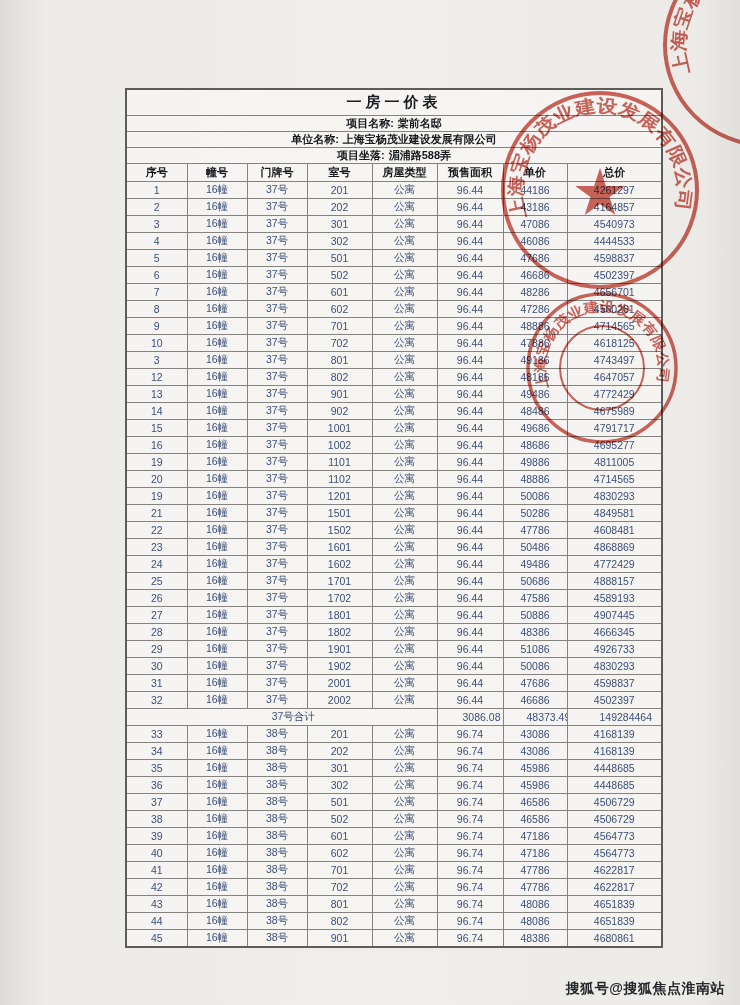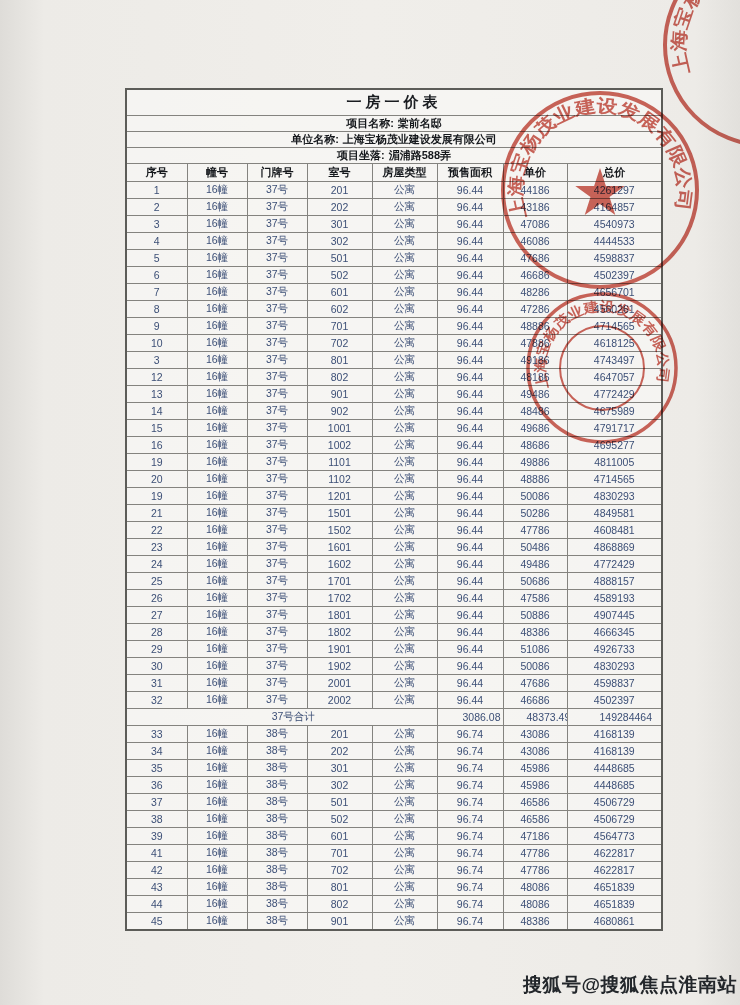--- a/index.html
+++ b/index.html
@@ -21,22 +21,22 @@
     border:1px solid #84837f;padding:0;text-align:center;
     overflow:hidden;white-space:nowrap;
   }
   .title-cell{height:25px;font-size:15px;font-weight:bold;letter-spacing:4px;color:#191c20;}
   .info-cell{height:15px;text-align:left;font-size:11px;font-weight:bold;color:#15181c;padding-left:3px;}
   .info-cell .val{margin-left:4px;}
   tr.header-row th{height:17px;font-size:11px;font-weight:bold;color:#15181c;}
   tbody td{height:16px;font-size:10.5px;color:#3c4f76;}
   tr[data-name="subtotal-row"] td{color:#3c4f76;padding-left:23px;}
   .watermark{
-    position:absolute;right:3px;bottom:7px;
-    font-size:19px;font-weight:bold;color:#23272b;letter-spacing:.5px;
+    position:absolute;right:15px;bottom:7px;
+    font-size:14px;font-weight:bold;color:#23272b;letter-spacing:.5px;
   }
   .stamp{position:absolute;opacity:.78;mix-blend-mode:multiply;pointer-events:none;}
   .stamp text{font-family:"DejaVu Sans","Liberation Sans",sans-serif;font-weight:bold;}
   .stamp-corner{left:650px;top:-70px;}
   .stamp-main{left:490px;top:80px;}
   .stamp-lower{left:517px;top:283px;}
 </style>
 </head>
 <body>
 
@@ -459,20 +459,30 @@
             <td data-name="table-cell">39</td>
             <td data-name="table-cell">16幢</td>
             <td data-name="table-cell">38号</td>
             <td data-name="table-cell">601</td>
             <td data-name="table-cell">公寓</td>
             <td data-name="table-cell">96.74</td>
             <td data-name="table-cell">47186</td>
             <td data-name="table-cell">4564773</td>
           </tr>
           <tr data-name="table-row">
+            <td data-name="table-cell">40</td>
+            <td data-name="table-cell">16幢</td>
+            <td data-name="table-cell">38号</td>
+            <td data-name="table-cell">602</td>
+            <td data-name="table-cell">公寓</td>
+            <td data-name="table-cell">96.74</td>
+            <td data-name="table-cell">47186</td>
+            <td data-name="table-cell">4564773</td>
+          </tr>
+          <tr data-name="table-row">
             <td data-name="table-cell">41</td>
             <td data-name="table-cell">16幢</td>
             <td data-name="table-cell">38号</td>
             <td data-name="table-cell">701</td>
             <td data-name="table-cell">公寓</td>
             <td data-name="table-cell">96.74</td>
             <td data-name="table-cell">47786</td>
             <td data-name="table-cell">4622817</td>
           </tr>
           <tr data-name="table-row">

